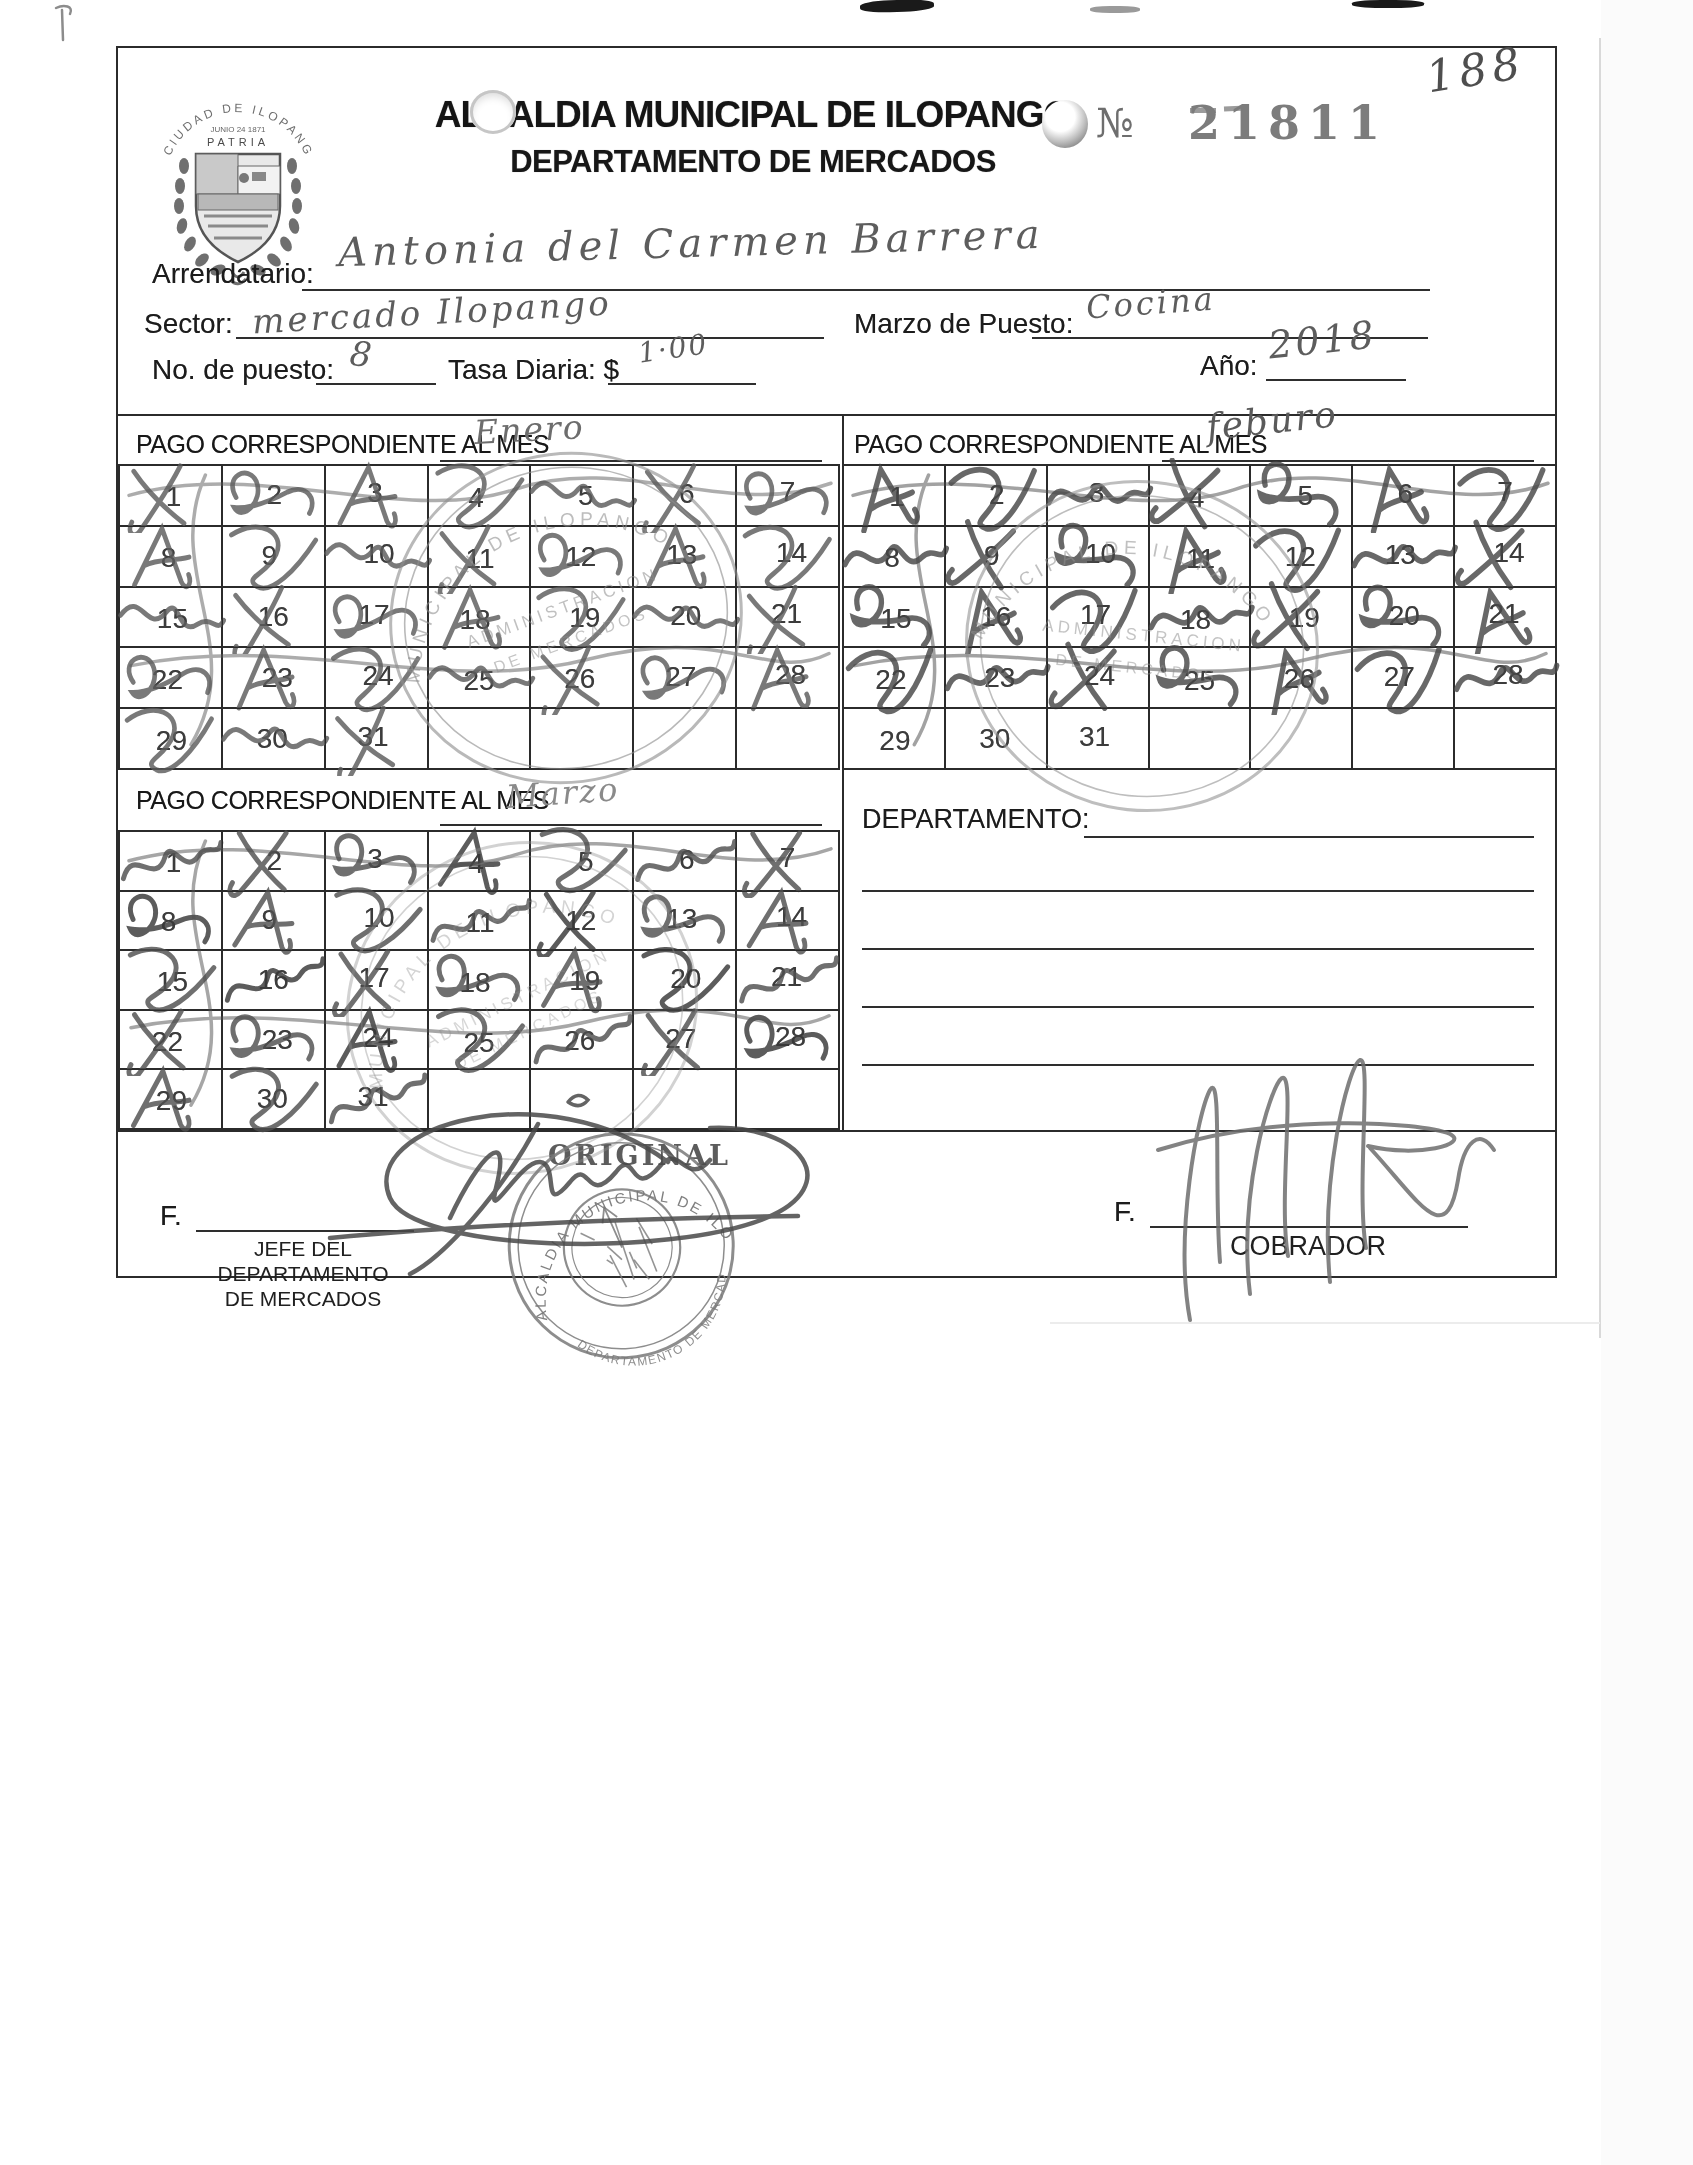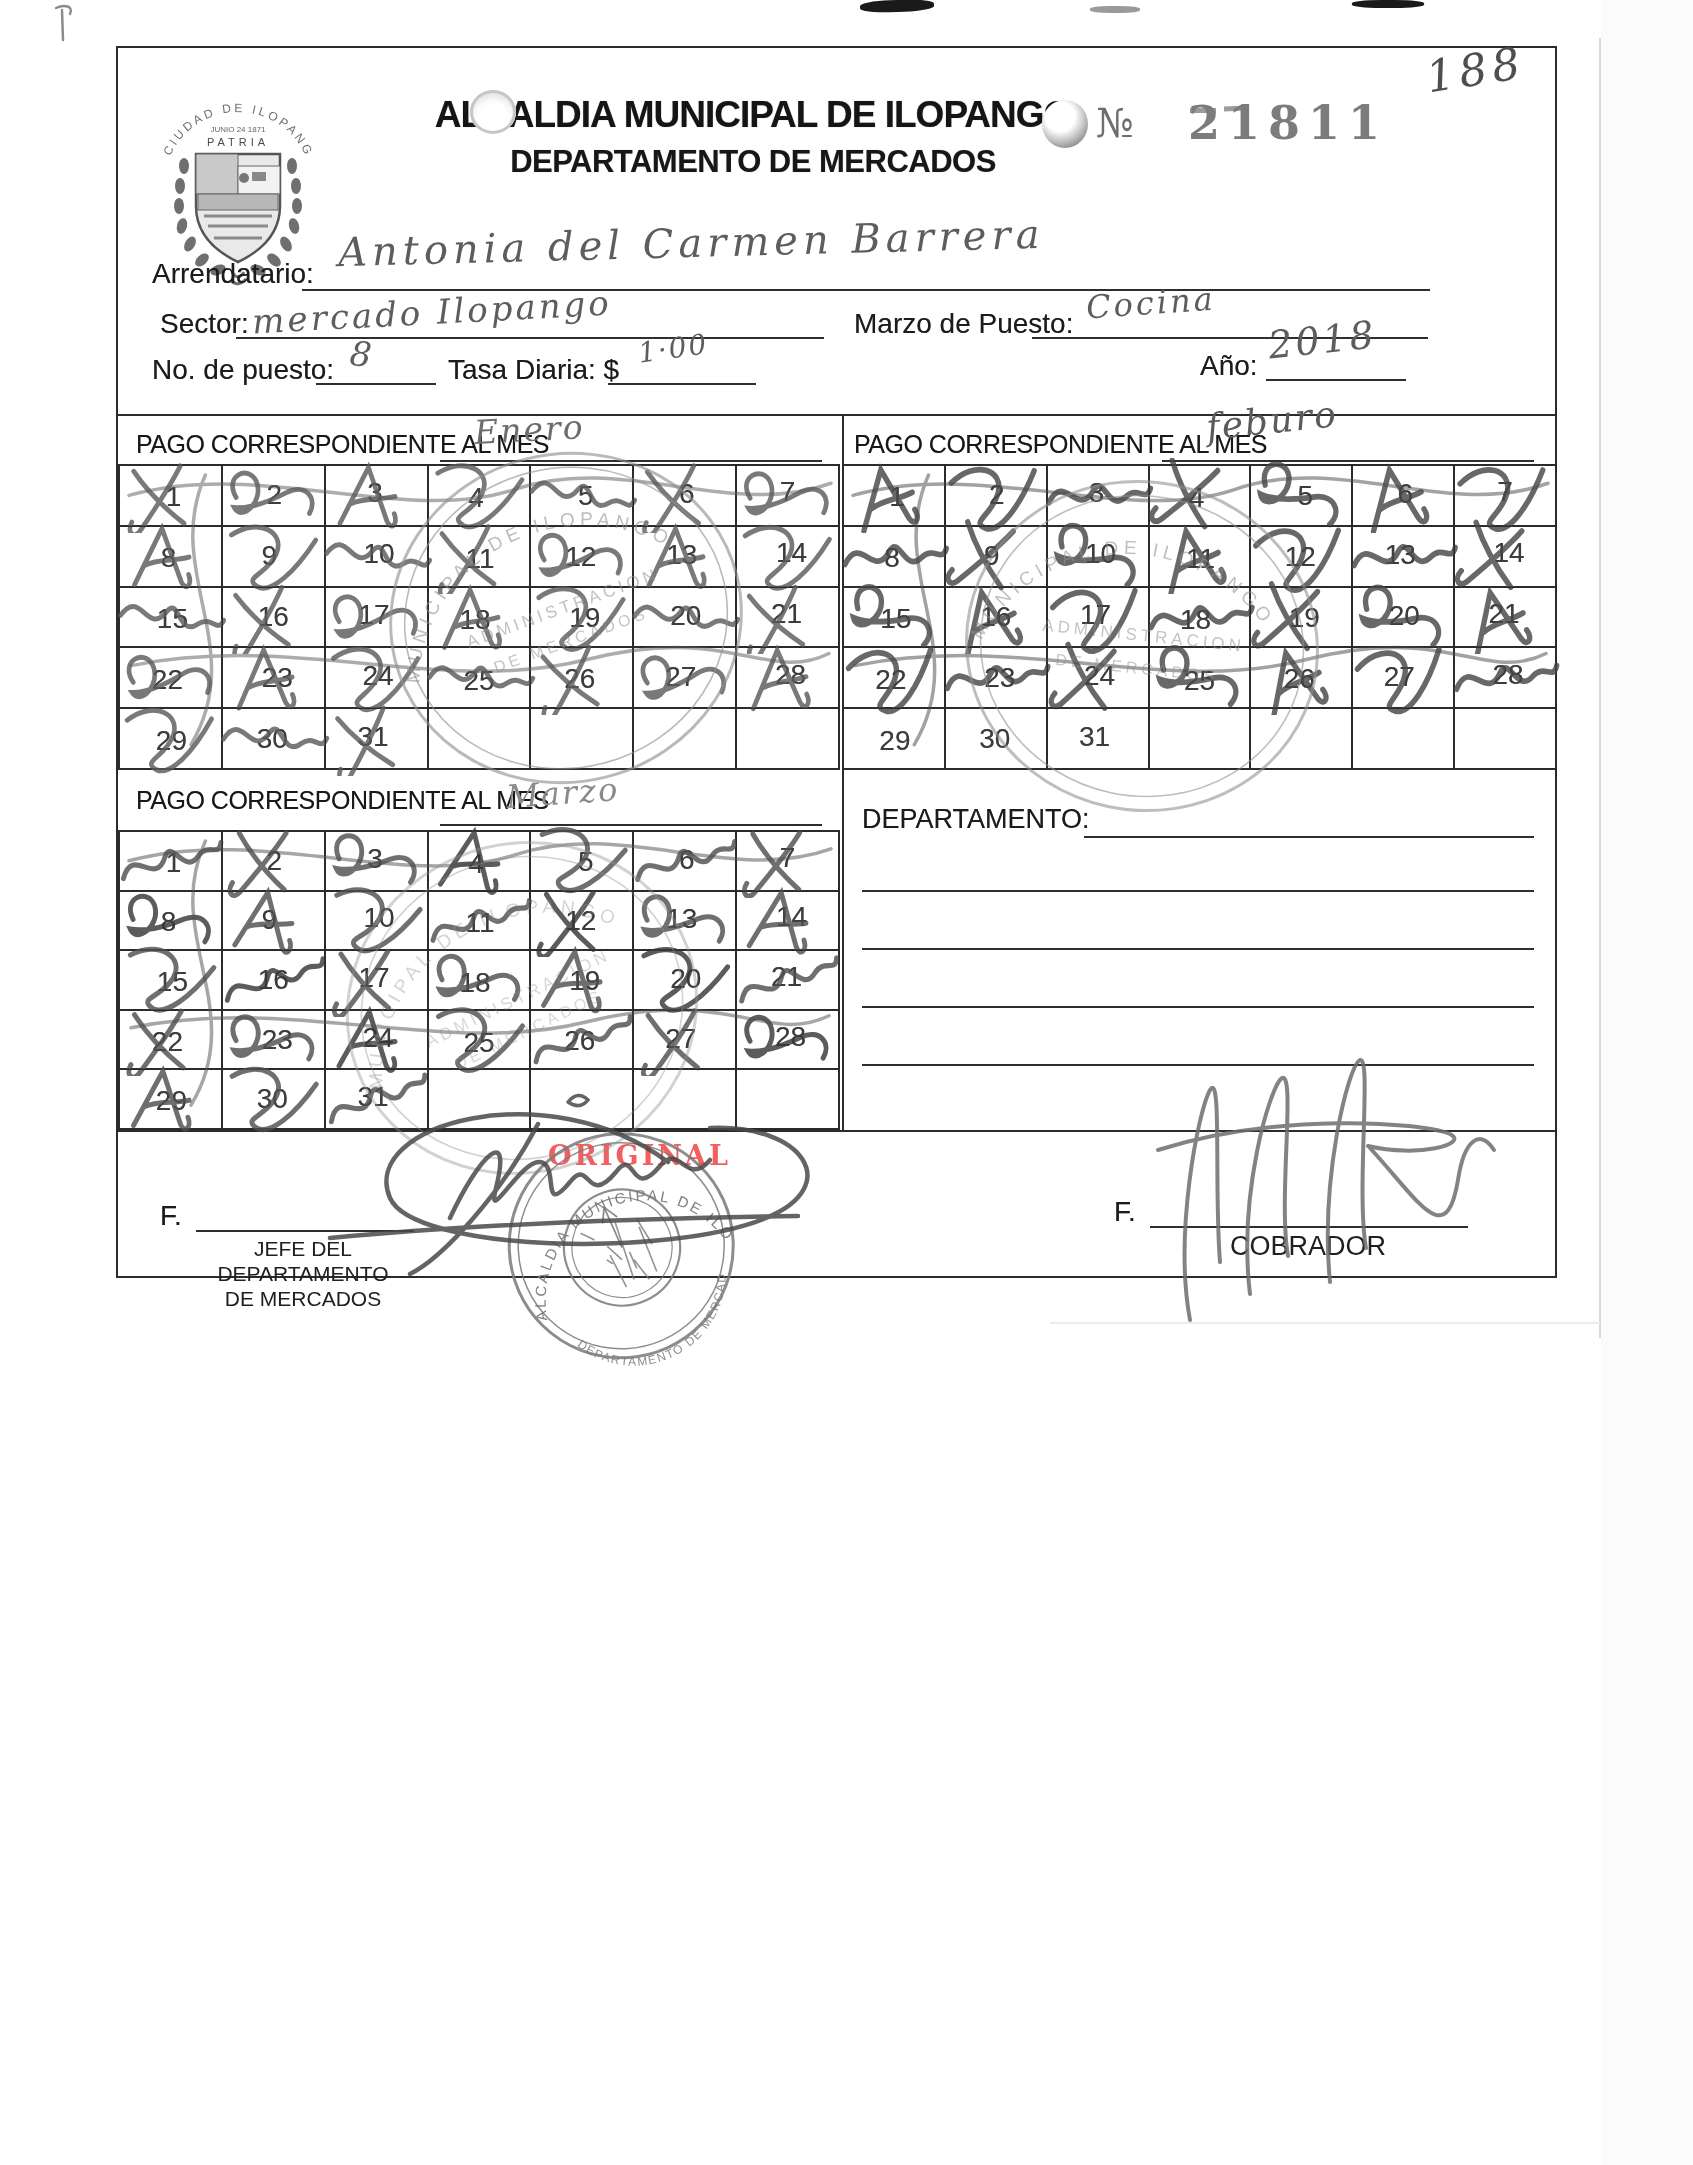--- a/index.html
+++ b/index.html
@@ -12,21 +12,21 @@
   
   .title1{font-size:37px;font-weight:bold;letter-spacing:-1px;color:#151515;text-shadow:0 0 1px rgba(0,0,0,.4);}
   .title2{font-size:31px;font-weight:bold;letter-spacing:-.5px;color:#171717;text-shadow:0 0 1px rgba(0,0,0,.35);}
   .lbl{font-size:28px;color:#1c1c1c;white-space:nowrap;text-shadow:0 0 .5px rgba(0,0,0,.5);}
   .lbl-sm{font-size:25px;color:#181818;white-space:nowrap;letter-spacing:-.5px;text-shadow:0 0 .5px rgba(0,0,0,.45);}
   .role{font-size:21px;color:#202020;text-align:center;line-height:25px;}
   .fline{border-bottom:2px solid #2e2e2e;height:0;}
   
   .serial-sym{font-family:"DejaVu Serif",serif;font-size:40px;color:#6e6e6e;}
   .serial-num{font-family:"DejaVu Serif",serif;font-size:46px;font-weight:bold;color:#7c7c7c;letter-spacing:8px;}
-  .original{font-family:"DejaVu Serif",serif;font-size:27px;font-weight:bold;letter-spacing:3px;color:#ef4444;opacity:.85;}
+  .original{font-family:"DejaVu Serif",serif;font-size:27px;font-weight:bold;letter-spacing:3px;color:#404040;opacity:.85;}
   
   .hand{font-family:"DejaVu Serif",serif;font-style:italic;color:#5d5d5d;white-space:nowrap;}
   .hand-lg{font-size:42px;letter-spacing:5px;}
   .hand-md{font-size:34px;letter-spacing:3px;}
   .hand-sm{font-size:30px;letter-spacing:2px;}
   
   .cal-grid{position:absolute;display:grid;grid-template-columns:repeat(7,1fr);grid-template-rows:repeat(5,1fr);
             border:1px solid #2b2b2b;box-sizing:border-box;}
   .cal-cell{position:relative;border:1px solid #2b2b2b;box-sizing:border-box;}
   .day-num{position:absolute;left:0;top:0;width:100%;height:100%;display:flex;align-items:center;justify-content:center;
@@ -104,21 +104,21 @@
     <div class="abs serial-sym" style="left:978px;top:52px;">№</div>
     <div class="abs" style="left:1072px;top:60px;width:26px;height:0;border-top:5px solid #9b9b9b;"></div>
     <div class="abs" style="left:1106px;top:58px;width:22px;height:0;border-top:5px solid #9b9b9b;transform:rotate(-3deg);"></div>
     <div class="abs serial-num" style="left:1070px;top:48px;">21811</div>
     <div class="abs hand hand-lg" style="left:1308px;top:-4px;font-size:44px;transform:rotate(-9deg);color:#4e4e4e;">188</div>
 
     <div class="abs lbl" style="left:34px;top:210px;">Arrendatario:</div>
     <div class="abs fline" style="left:184px;top:241px;width:1128px;"></div>
     <div class="abs hand hand-lg" style="left:220px;top:172px;font-size:40px;transform:rotate(-1.5deg);">Antonia del Carmen Barrera</div>
 
-    <div class="abs lbl" style="left:42px;top:260px;text-align:right;">Sector:</div>
+    <div class="abs lbl" style="left:26px;top:260px;text-align:right;">Sector:</div>
     <div class="abs fline" style="left:118px;top:289px;width:588px;"></div>
     <div class="abs hand hand-md" style="left:134px;top:244px;transform:rotate(-3deg);">mercado Ilopango</div>
 
     <div class="abs lbl" style="left:736px;top:260px;">Marzo de Puesto:</div>
     <div class="abs fline" style="left:914px;top:289px;width:396px;"></div>
     <div class="abs hand hand-md" style="left:968px;top:236px;transform:rotate(-4deg);font-size:32px;">Cocina</div>
 
     <div class="abs lbl" style="left:34px;top:306px;">No. de puesto:</div>
     <div class="abs fline" style="left:198px;top:335px;width:120px;"></div>
     <div class="abs hand hand-md" style="left:232px;top:286px;transform:rotate(6deg);">8</div>

